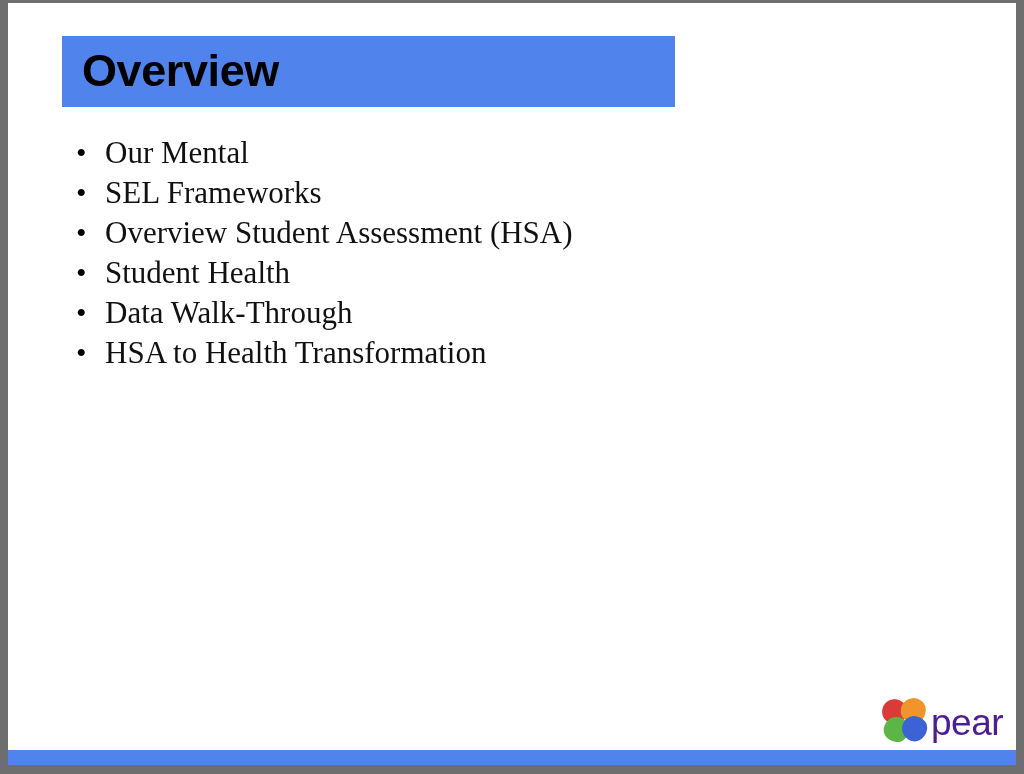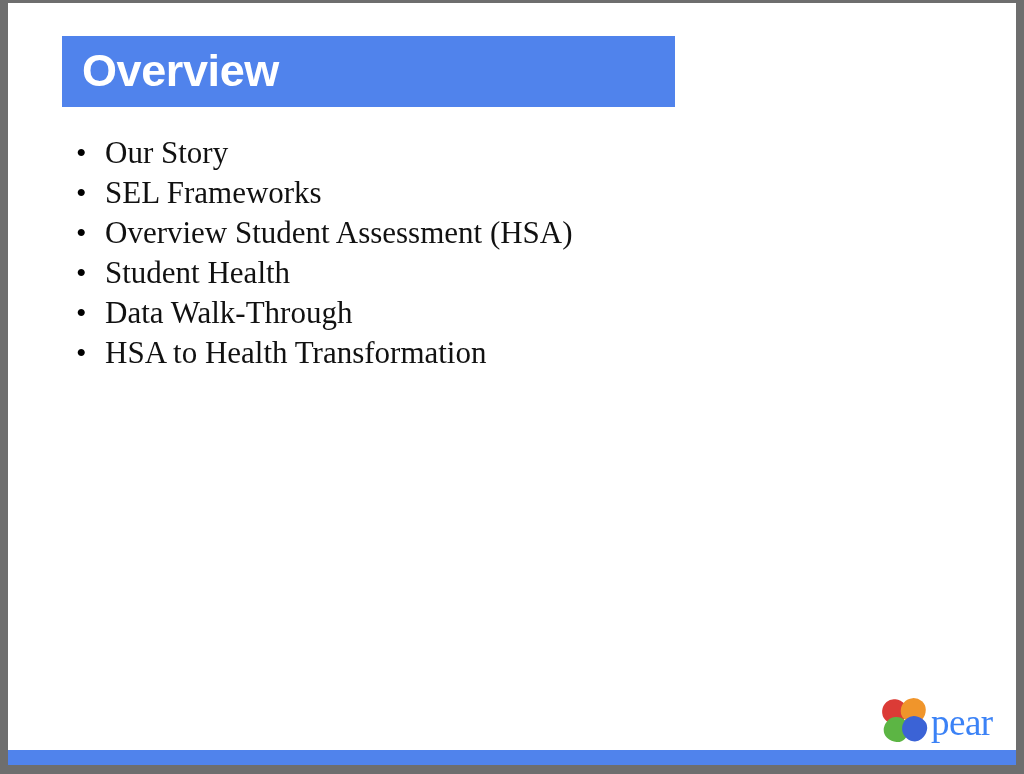--- a/index.html
+++ b/index.html
@@ -42,21 +42,21 @@
     width: 613px;
     height: 71px;
     background: #5083ec;
     display: flex;
     align-items: center;
   }
   #title-text {
     font-family: "Liberation Sans", sans-serif;
     font-weight: bold;
     font-size: 45px;
-    color: #ffffff;
+    color: #000000;
     letter-spacing: -0.4px;
     margin-left: 20px;
     line-height: 1;
     padding-bottom: 3px;
   }
 
   
   #bullet-list {
     position: absolute;
     left: 62px;
@@ -143,24 +143,24 @@
     left: 2px; top: 19px;
     background: #5cb544;
     transform: rotate(42deg);
   }
   #pear-flower .petal-blue {
     left: 20px; top: 18px;
     background: #3b63d6;
     transform: rotate(-40deg);
   }
   #pear-wordmark {
-    font-family: Liberation Serif, serif;
+    font-family: Liberation Sans, sans-serif;
     font-size: 37px;
     line-height: 1;
-    color: #3b82f6;
+    color: #4c1d95;
     margin-left: 3px;
     letter-spacing: -0.5px;
     padding-bottom: 4px;
     margin-top: 8px;
   }
 
   
   #bottom-accent-bar {
     position: absolute;
     left: 0;
@@ -176,21 +176,21 @@
 <div id="slide-frame">
   <div id="slide-canvas">
 
     <div id="title-banner">
       <div id="title-text">Overview</div>
     </div>
 
     <ul id="bullet-list">
       <li class="bullet-row">
         <span class="bullet-marker">•</span>
-        <span class="bullet-label">Our Story</span>
+        <span class="bullet-label">Our Mental</span>
       </li>
       <li class="bullet-row">
         <span class="bullet-marker">•</span>
         <span class="bullet-label">SEL Frameworks</span>
       </li>
       <li class="bullet-row">
         <span class="bullet-marker">•</span>
         <span class="bullet-label">Overview Student Assessment (HSA)</span>
       </li>
       <li class="bullet-row">

